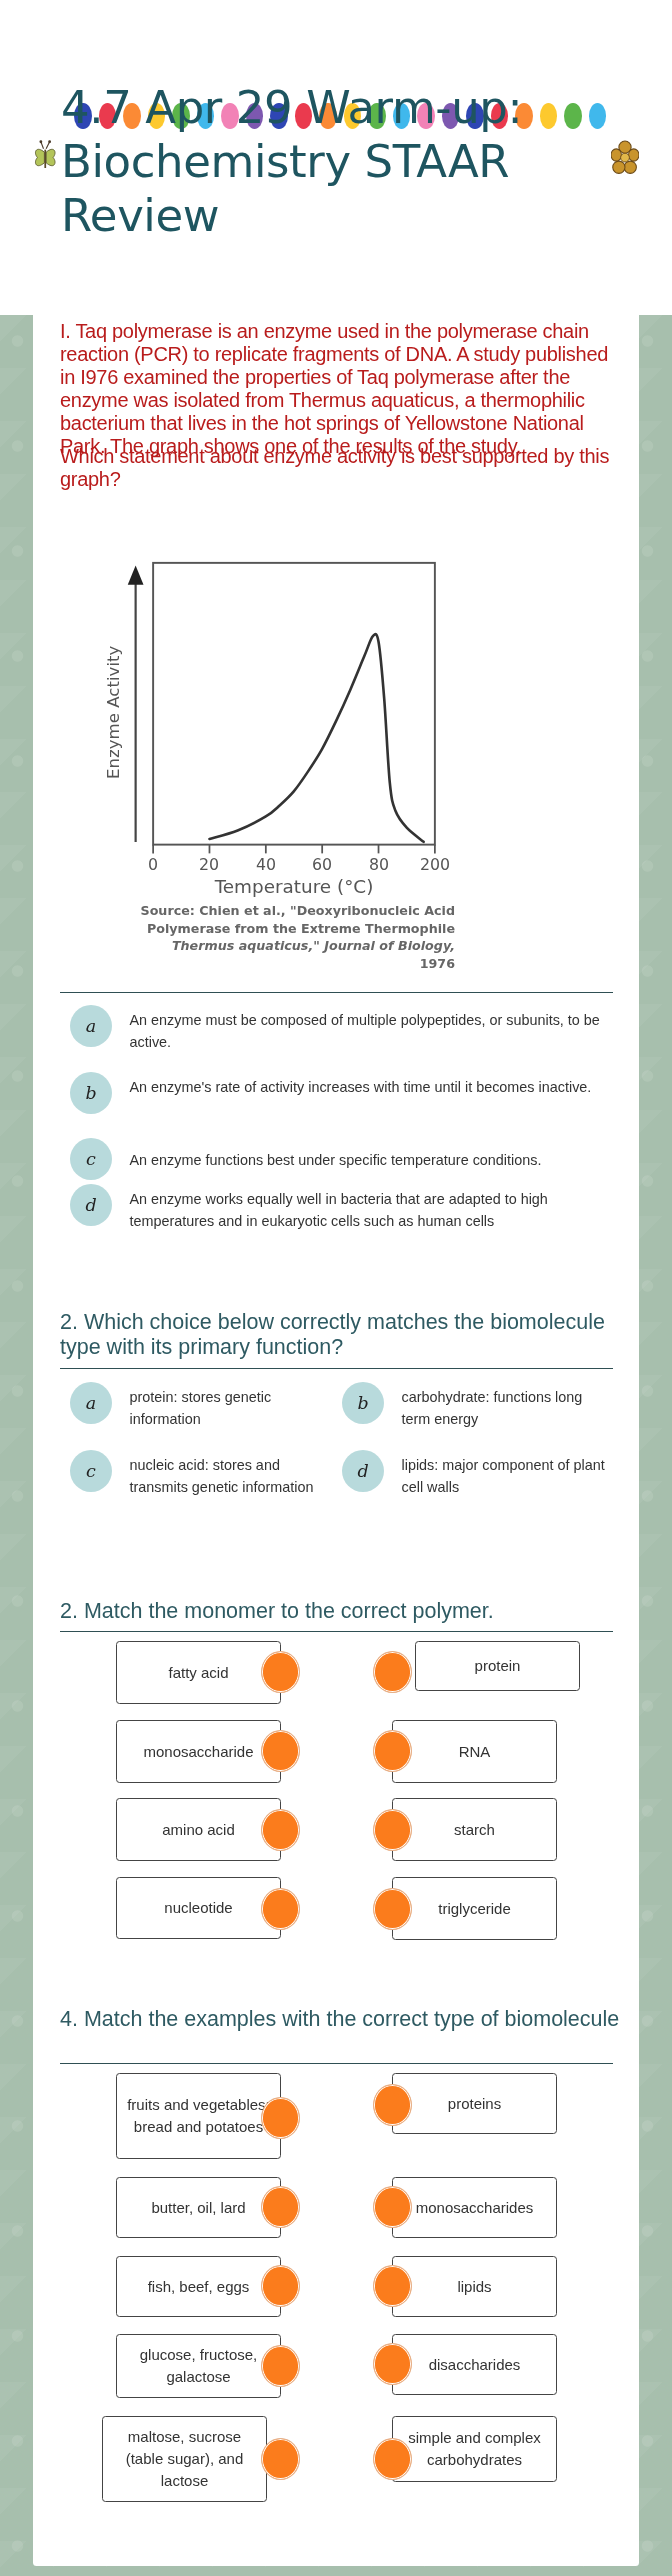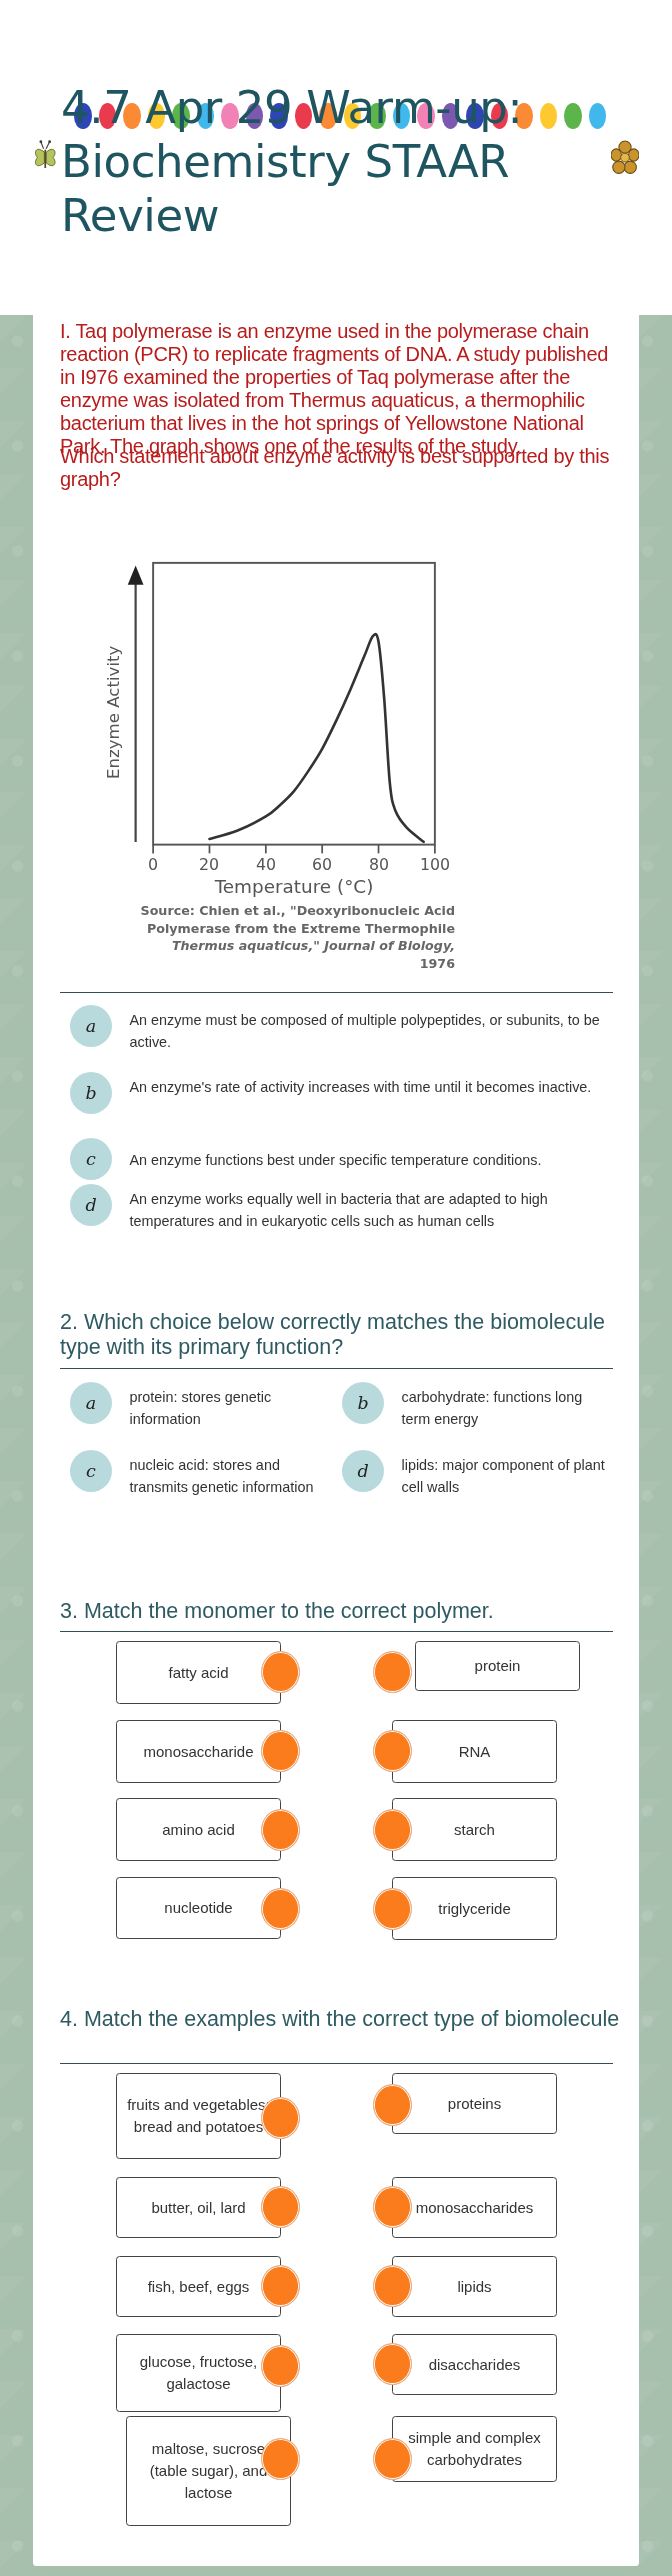--- a/index.html
+++ b/index.html
@@ -182,21 +182,21 @@
       <line x1="497" y1="965" x2="497" y2="975"></line>
     </g>
     <path id="curve" fill="none" stroke="#333" stroke-width="3" stroke-linecap="round" d="M239.4 958.56 C244.76666666666668 956.9499999999999 260.8666666666667 953.1933333333333 271.6 948.9 C282.33333333333337 944.6066666666667 295.75 937.63 303.8 932.8 C311.85 927.9699999999999 314.5333333333333 924.75 319.9 919.92 C325.26666666666665 915.0899999999999 330.6333333333333 910.26 336 903.82 C341.3666666666667 897.3800000000001 346.73333333333335 889.3299999999999 352.1 881.28 C357.4666666666667 873.23 362.8333333333333 865.18 368.2 855.52 C373.56666666666666 845.86 378.93333333333334 834.5899999999999 384.3 823.3199999999999 C389.6666666666667 812.05 395.0333333333333 800.2433333333333 400.4 787.9 C405.76666666666665 775.5566666666666 412.20666666666665 759.4566666666667 416.5 749.26 C420.79333333333335 739.0633333333333 423.47666666666663 729.4033333333334 426.15999999999997 726.72 C428.8433333333333 724.0366666666666 430.4533333333334 721.3533333333334 432.6 733.16 C434.74666666666667 744.9666666666666 436.8933333333333 770.7266666666666 439.03999999999996 797.56 C441.1866666666666 824.3933333333333 443.33333333333337 872.6933333333333 445.48 894.16 C447.62666666666667 915.6266666666667 448.70000000000005 917.7733333333333 451.92 926.36 C455.14 934.9466666666667 459.43333333333334 939.7766666666666 464.8 945.68 C470.1666666666667 951.5833333333333 480.9 959.0966666666666 484.12 961.78"></path>
     <text x="0" y="0" transform="translate(136,890) rotate(-90)" font-family="DejaVu Sans, sans-serif" font-size="19" fill="#555">Enzyme Activity</text>
   </svg>
   <div class="tick" style="left:153px">0</div>
   <div class="tick" style="left:209px">20</div>
   <div class="tick" style="left:266px">40</div>
   <div class="tick" style="left:322px">60</div>
   <div class="tick" style="left:379px">80</div>
-  <div class="tick" style="left:435px">100</div>
+  <div class="tick" style="left:435px">200</div>
   <div class="xlabel">Temperature (°C)</div>
   <div class="source">
     <div>Source: Chien et al., "Deoxyribonucleic Acid</div>
     <div>Polymerase from the Extreme Thermophile</div>
     <div class="ital">Thermus aquaticus," Journal of Biology,</div>
     <div>1976</div>
   </div>
 </div>
 
 <div class="divider" style="top:992px"></div>
@@ -231,21 +231,21 @@
 </div>
 <div class="opt q2-opt" style="left:70px;top:1450px">
   <div class="badge">c</div>
   <div class="opt-text">nucleic acid: stores and transmits genetic information</div>
 </div>
 <div class="opt q2-opt" style="left:342px;top:1450px">
   <div class="badge">d</div>
   <div class="opt-text">lipids: major component of plant cell walls</div>
 </div>
 
-<div class="q-title" style="top:1599px">3. Match the monomer to the correct polymer.</div>
+<div class="q-title" style="top:1599px">2. Match the monomer to the correct polymer.</div>
 <div class="divider" style="top:1631px"></div>
 
 <div class="mbox" style="left:116px;top:1641px;height:63px">fatty acid</div>
 <div class="mbox" style="left:116px;top:1720px;height:63px">monosaccharide</div>
 <div class="mbox" style="left:116px;top:1798px;height:63px">amino acid</div>
 <div class="mbox" style="left:116px;top:1877px;height:62px">nucleotide</div>
 <div class="mbox" style="left:415px;top:1641px;height:50px">protein</div>
 <div class="mbox" style="left:392px;top:1720px;height:63px">RNA</div>
 <div class="mbox" style="left:392px;top:1798px;height:63px">starch</div>
 <div class="mbox" style="left:392px;top:1877px;height:63px">triglyceride</div>
@@ -258,22 +258,22 @@
 <div class="mdot" style="left:373px;top:1730px"></div>
 <div class="mdot" style="left:373px;top:1809px"></div>
 <div class="mdot" style="left:373px;top:1888px"></div>
 
 <div class="q-title" style="top:2008px;line-height:22px">4. Match the examples with the correct type of biomolecule</div>
 <div class="divider" style="top:2063px"></div>
 
 <div class="mbox" style="left:116px;top:2073px;height:86px">fruits and vegetables; bread and potatoes</div>
 <div class="mbox" style="left:116px;top:2177px;height:61px">butter, oil, lard</div>
 <div class="mbox" style="left:116px;top:2256px;height:61px">fish, beef, eggs</div>
-<div class="mbox" style="left:116px;top:2334px;height:78px">glucose, fructose, galactose</div>
-<div class="mbox" style="left:126px;top:2416px;height:110px">maltose, sucrose (table sugar), and lactose</div>
+<div class="mbox" style="left:116px;top:2334px;height:64px">glucose, fructose, galactose</div>
+<div class="mbox" style="left:102px;top:2416px;height:86px">maltose, sucrose (table sugar), and lactose</div>
 
 <div class="mbox" style="left:392px;top:2073px;height:61px">proteins</div>
 <div class="mbox" style="left:392px;top:2177px;height:61px">monosaccharides</div>
 <div class="mbox" style="left:392px;top:2256px;height:61px">lipids</div>
 <div class="mbox" style="left:392px;top:2334px;height:61px">disaccharides</div>
 <div class="mbox" style="left:392px;top:2416px;height:66px">simple and complex carbohydrates</div>
 
 <div class="mdot" style="left:261px;top:2097px"></div>
 <div class="mdot" style="left:261px;top:2186px"></div>
 <div class="mdot" style="left:261px;top:2265px"></div>

